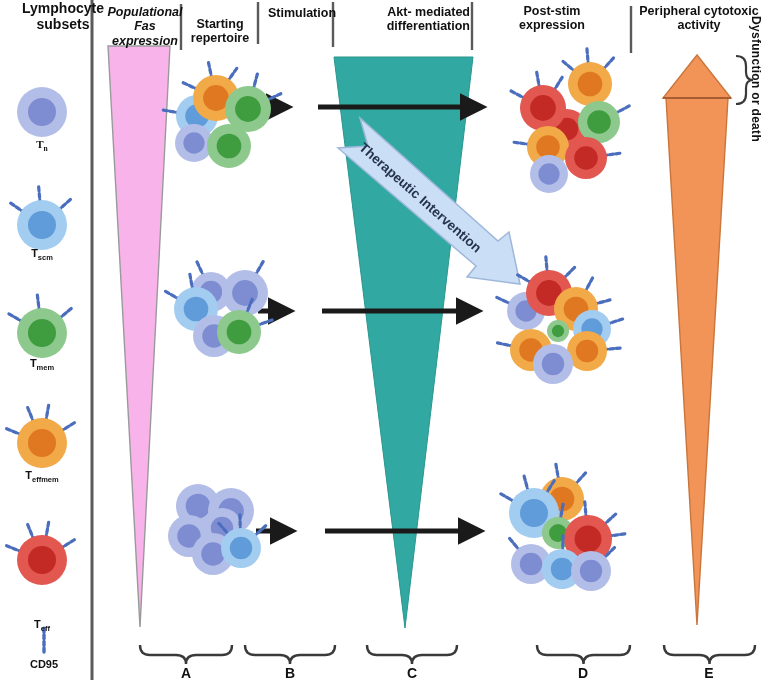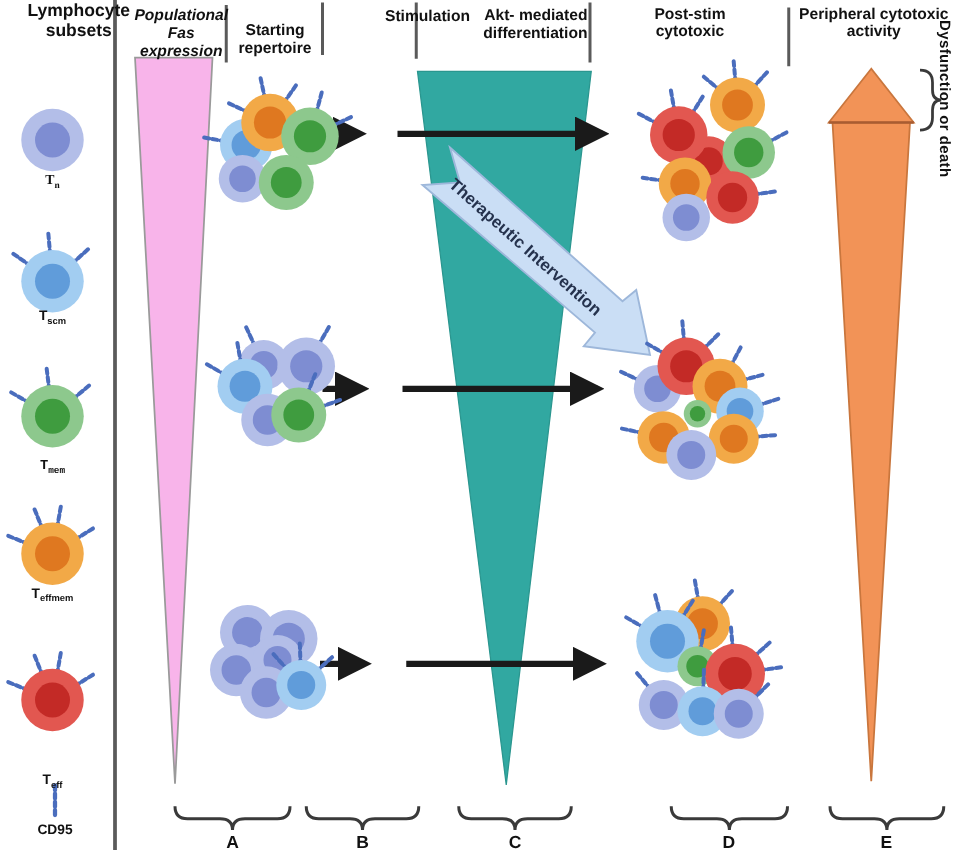--- a/index.html
+++ b/index.html
@@ -226,28 +226,28 @@
 </svg>
 
 <div class="txt side-title" style="left:0;top:6;width:88px;white-space:pre-line;padding-left:19px;">Lymphocyte
 subsets</div>
 
 <div class="txt hdr" style="left:101px;top:5px;width:88px;font-style:italic;">Populational
 Fas
 expression</div>
 <div class="txt hdr" style="left:184px;top:17px;width:72px;">Starting
 repertoire</div>
-<div class="txt hdr" style="left:260px;top:6px;width:84px;padding-left:40px;">Stimulation</div>
+<div class="txt hdr" style="left:260px;top:6px;width:84px;">Stimulation</div>
 <div class="txt hdr" style="left:338px;top:5px;width:132px;text-align:right;">Akt- mediated
 differentiation</div>
 <div class="txt hdr" style="left:500px;top:4px;width:104px;">Post-stim
-cytotoxic</div>
+expression</div>
 <div class="txt hdr" style="left:632px;top:4px;width:134px;">Peripheral cytotoxic
 activity</div>
 
 <div class="txt cell-label" style="left:0;top:138px;width:84px;font-family:Liberation Serif, serif;"><span>T</span><sub>n</sub></div>
 <div class="txt cell-label" style="left:0;top:247px;width:84px;"><span>T</span><sub>scm</sub></div>
-<div class="txt cell-label" style="left:0;top:367px;width:84px;font-family:Liberation Mono, monospace;"><span>T</span><sub>mem</sub></div>
+<div class="txt cell-label" style="left:0;top:357px;width:84px;"><span>T</span><sub>mem</sub></div>
 <div class="txt cell-label" style="left:0;top:469px;width:84px;"><span>T</span><sub>effmem</sub></div>
 <div class="txt cell-label" style="left:0;top:600px;width:84px;margin-top:18px;"><span>T</span><sub>eff</sub></div>
 <div class="txt cell-label" style="left:0;top:658px;width:88px;">CD95</div>
 
 <div class="txt vert-label" style="left:749px;top:16px;height:170px;">Dysfunction or death</div>
 
 </body></html>

